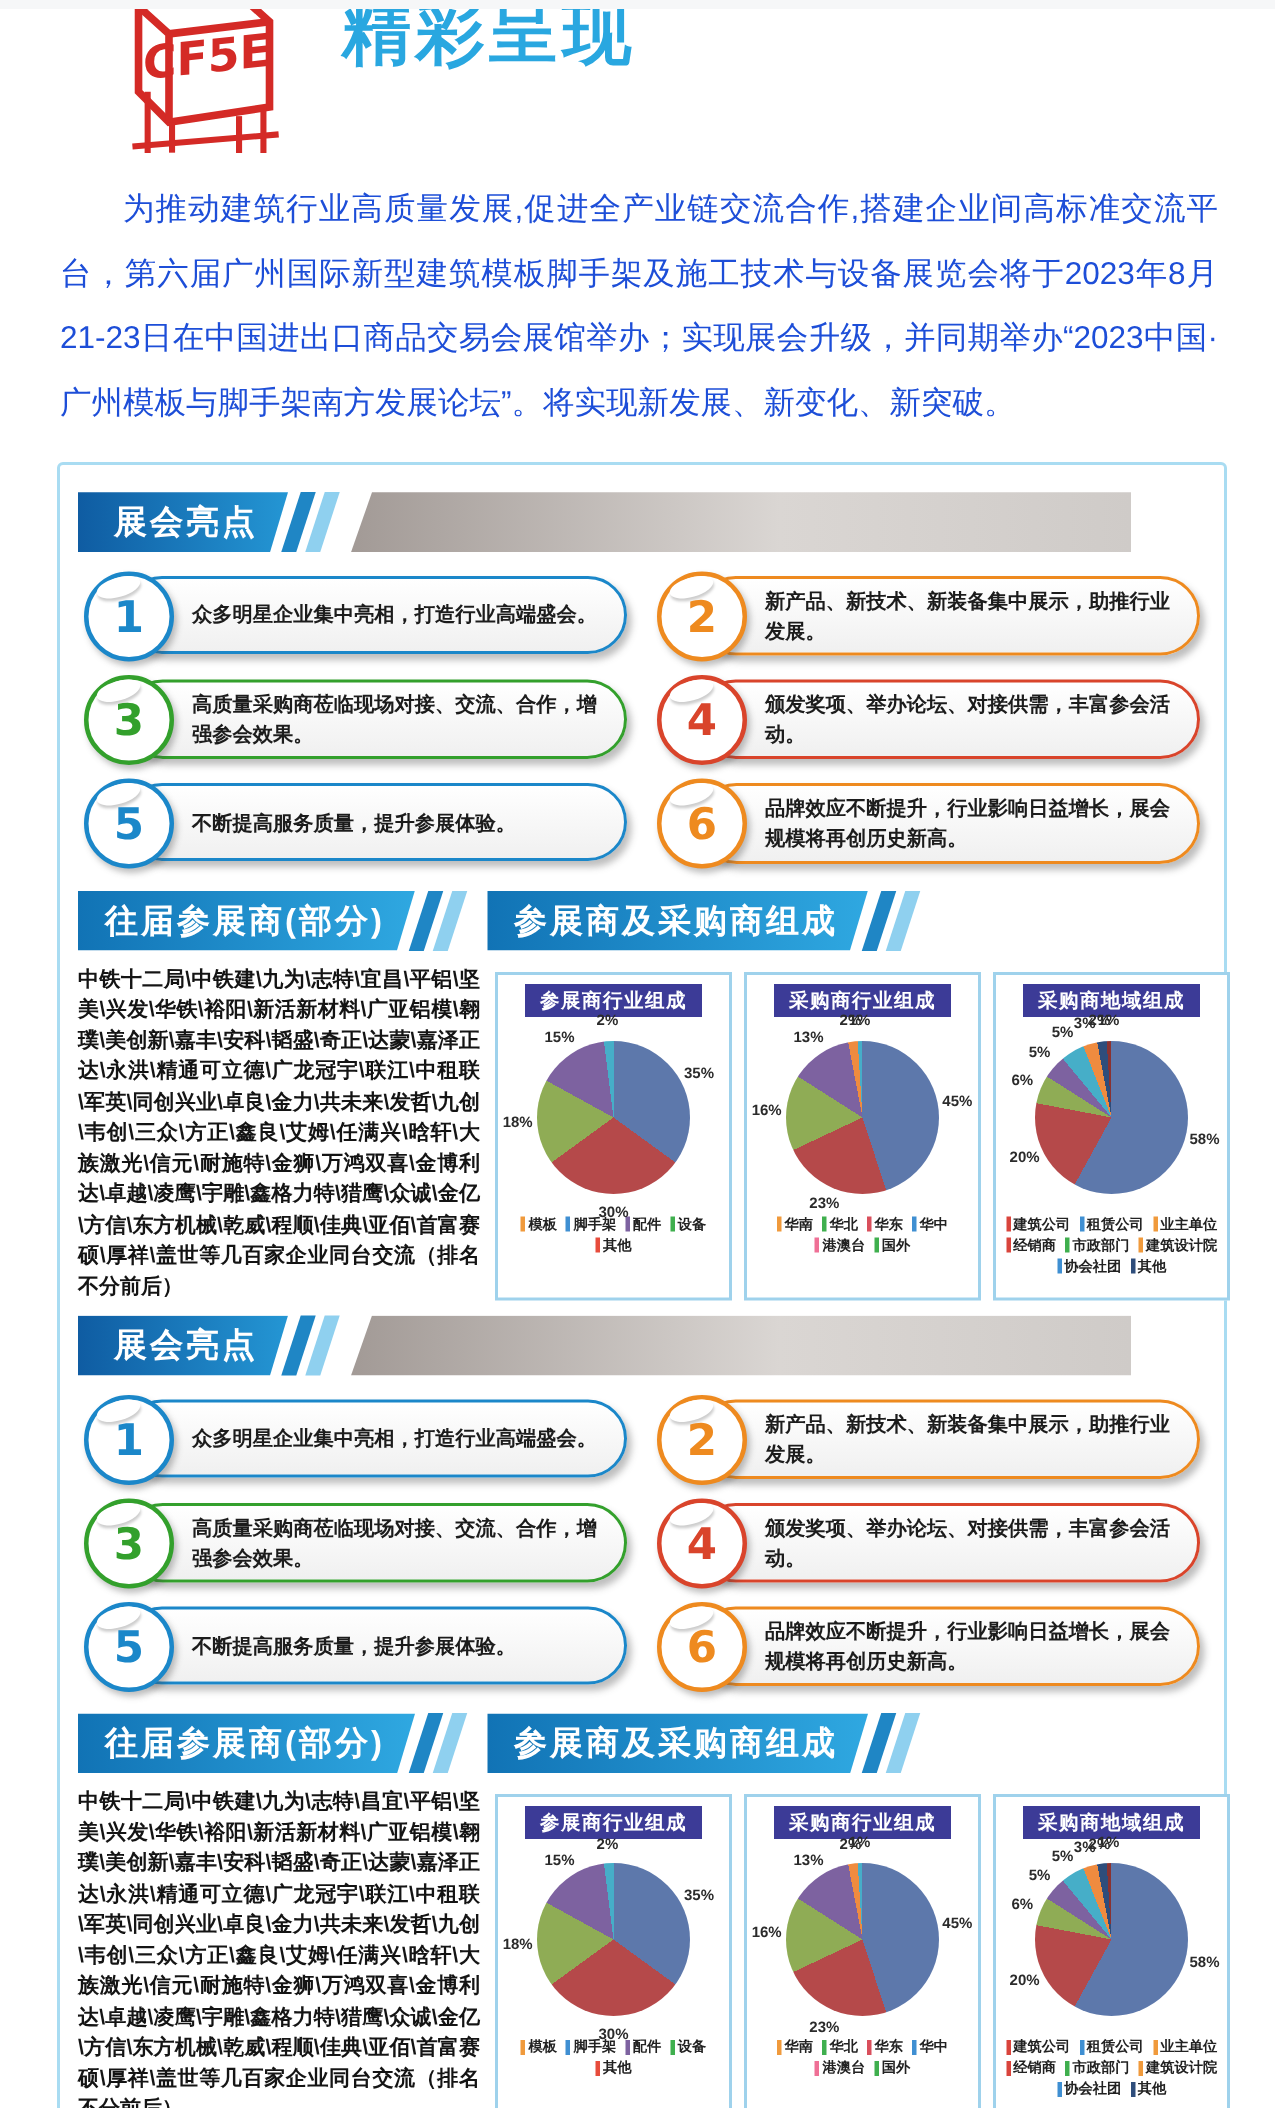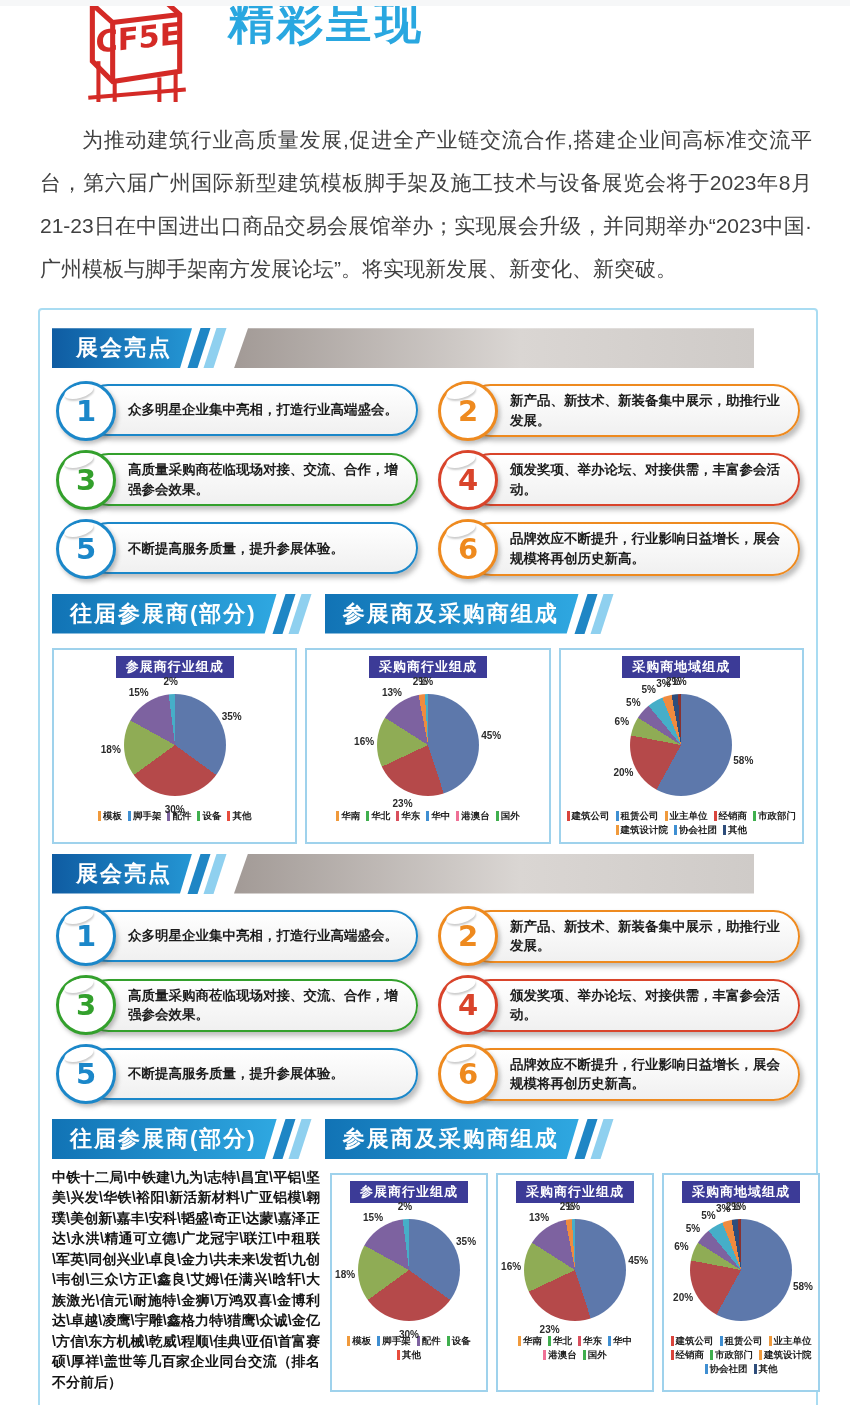--- a/index.html
+++ b/index.html
@@ -5,21 +5,21 @@
   html,body{margin:0;padding:0;}
   body{width:850px;background:#ffffff;font-family:"Liberation Sans","DejaVu Sans",sans-serif;}
   .top-strip{height:6px;background:#f6f7f8;}
 
   
   .header{position:relative;height:96px;overflow:hidden;}
   .logo{position:absolute;left:74px;top:-22px;width:122px;height:132px;}
   .page-title{position:absolute;left:228px;top:-14px;font-size:46px;font-weight:bold;color:#29a7e0;letter-spacing:3px;}
 
   
-  .intro{margin:16px 38px 0 40px;font-size:21px;color:#404040;line-height:2.05;text-align:justify;text-indent:2em;}
+  .intro{margin:16px 38px 0 40px;font-size:21px;color:#1d4ed8;line-height:2.05;text-align:justify;text-indent:2em;}
 
   
   .main-box{margin:18px 32px 0 38px;border:2px solid #a9dcf2;border-radius:4px;padding:10px 0 8px;background:#fff;}
   .section{padding:0 12px;}
 
   
   .banner-row{display:flex;align-items:stretch;height:40px;margin:8px 0 16px;}
   .sub-banner-row{display:flex;align-items:stretch;height:40px;margin:4px 0 8px;gap:14px;}
   .banner{display:flex;align-items:center;color:#fff;font-weight:bold;font-size:22px;letter-spacing:2px;
           padding:0 20px 0 24px;background:linear-gradient(90deg,#0f5ca2,#2496d4);
@@ -170,20 +170,21 @@
       <div style="display:flex;">
         <div class="banner lighter">参展商及采购商组成</div>
         <div class="stripes">
           <div class="stripe dark"></div>
           <div class="stripe light"></div>
         </div>
       </div>
     </div>
 
     <div class="content-row">
+      <div class="exhibitor-list">中铁十二局\中铁建\九为\志特\宜昌\平铝\坚美\兴发\华铁\裕阳\新活新材料\广亚铝模\翱璞\美创新\嘉丰\安科\韬盛\奇正\达蒙\嘉泽正达\永洪\精通可立德\广龙冠宇\联江\中租联\军英\同创兴业\卓良\金力\共未来\发哲\九创\韦创\三众\方正\鑫良\艾姆\任满兴\晗轩\大族激光\信元\耐施特\金狮\万鸿双喜\金博利达\卓越\凌鹰\宇雕\鑫格力特\猎鹰\众诚\金亿\方信\东方机械\乾威\程顺\佳典\亚佰\首富赛硕\厚祥\盖世等几百家企业同台交流（排名不分前后）</div>
       <div class="charts">
         <div class="chart-box">
           <div class="chart-title">参展商行业组成</div>
           <div class="pie-wrap">
               <div class="pie" style="background: conic-gradient(rgb(93, 120, 171) 0deg, rgb(93, 120, 171) 126deg, rgb(181, 73, 74) 126deg, rgb(181, 73, 74) 234deg, rgb(143, 172, 85) 234deg, rgb(143, 172, 85) 298.8deg, rgb(125, 98, 160) 298.8deg, rgb(125, 98, 160) 352.8deg, rgb(70, 174, 200) 352.8deg, rgb(70, 174, 200) 360deg);"></div>
               <span class="pie-label" style="left: 132.024px; top: 35.9446px;">35%</span>
               <span class="pie-label" style="left: 75px; top: 129px;">30%</span>
               <span class="pie-label" style="left: 11.1263px; top: 69.0186px;">18%</span>
               <span class="pie-label" style="left: 39.0267px; top: 12.0668px;">15%</span>
               <span class="pie-label" style="left: 70.9814px; top: 1.12629px;">2%</span>

